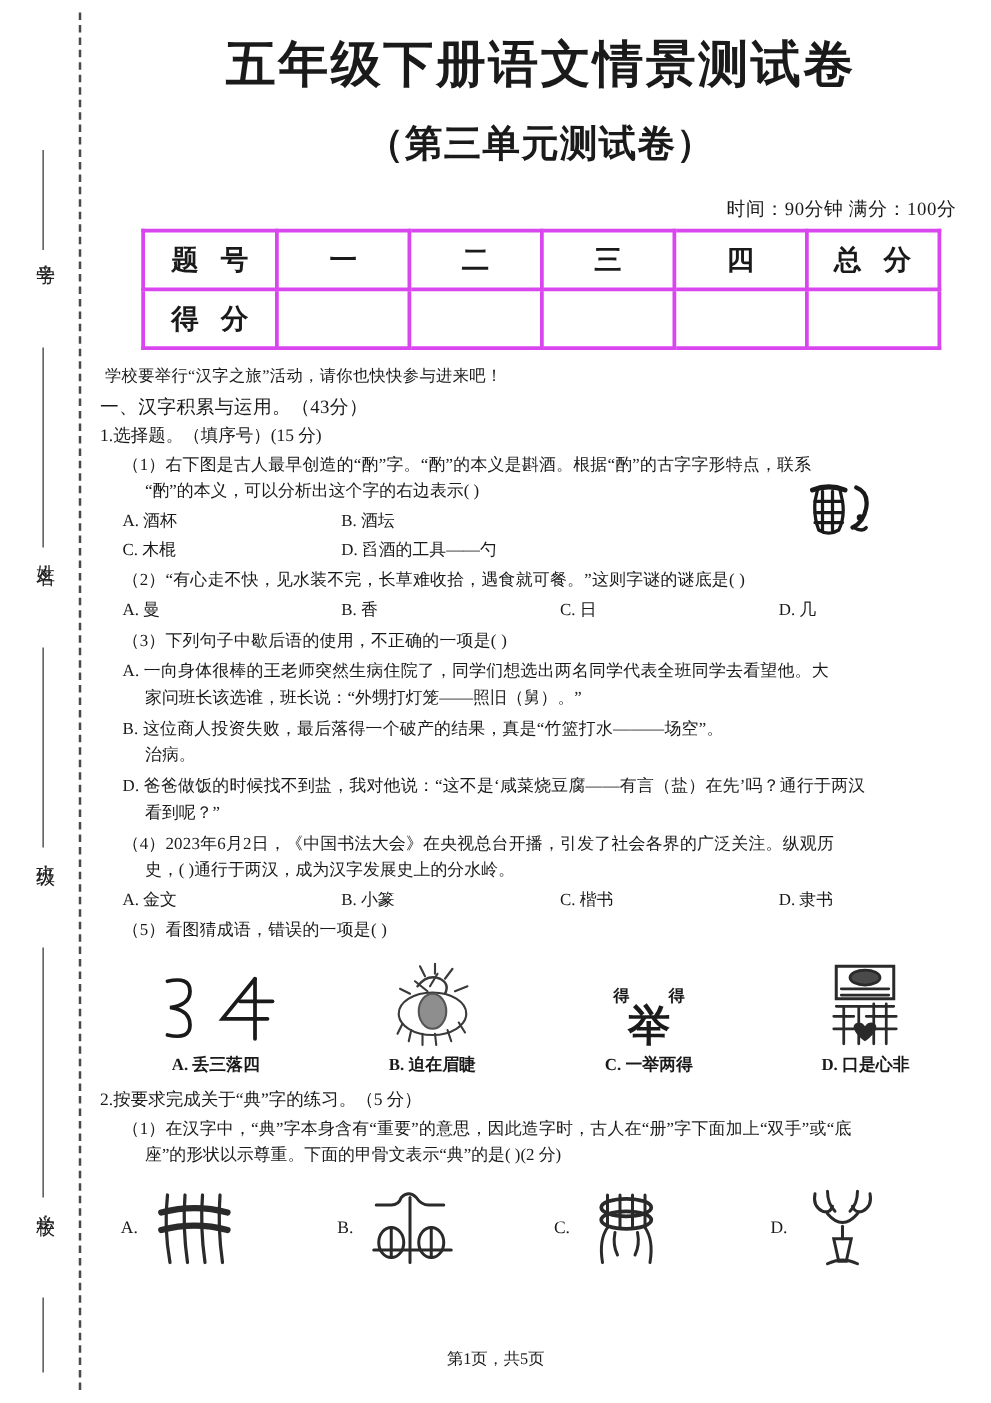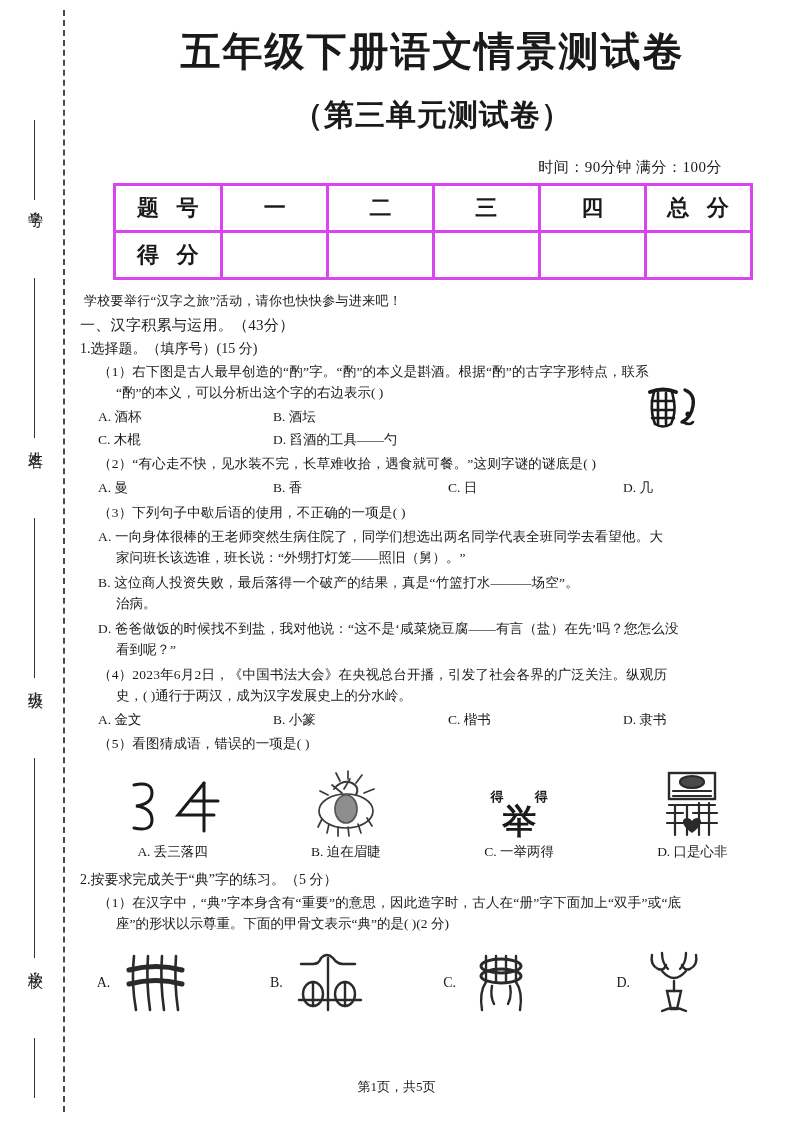--- a/index.html
+++ b/index.html
@@ -70,21 +70,21 @@
     font-size: 30px;
     font-weight: 700;
     letter-spacing: 1px;
     margin-top: 16px;
   }
 
   .meta-line {
     text-align: right;
     font-size: 15px;
     margin-top: 22px;
-    padding-right: 71px;
+    padding-right: 28px;
     letter-spacing: 0.5px;
   }
 
   
   table.score-table {
     border-collapse: collapse;
     margin: 6px auto 0 auto;
     width: 640px;
   }
   table.score-table td {
@@ -156,20 +156,21 @@
   }
   .pic-label-row {
     display: flex;
     justify-content: space-around;
     margin: 4px 14px 0 14px;
   }
   .pic-label {
     width: 150px;
     text-align: center;
     font-size: 13.5px;
+    font-weight: bold;
   }
 
   
   .bone-row {
     display: flex;
     justify-content: space-around;
     align-items: center;
     margin: 10px 14px 0 14px;
     height: 76px;
   }
@@ -289,21 +290,21 @@
     <span class="opt opt-w2">B. 香</span>
     <span class="opt opt-w3">C. 日</span>
     <span class="opt">D. 几</span>
   </div>
 
   <div class="q-body">（3）下列句子中歇后语的使用，不正确的一项是(        )</div>
   <div class="q-body">A. 一向身体很棒的王老师突然生病住院了，同学们想选出两名同学代表全班同学去看望他。大</div>
   <div class="cont-line">家问班长该选谁，班长说：“外甥打灯笼——照旧（舅）。”</div>
   <div class="q-body">B. 这位商人投资失败，最后落得一个破产的结果，真是“竹篮打水———场空”。</div>
   <div class="cont-line">治病。</div>
-  <div class="q-body">D. 爸爸做饭的时候找不到盐，我对他说：“这不是‘咸菜烧豆腐——有言（盐）在先’吗？您怎么没</div>
+  <div class="q-body">D. 爸爸做饭的时候找不到盐，我对他说：“这不是‘咸菜烧豆腐——有言（盐）在先’吗？通行于两汉</div>
   <div class="cont-line">看到呢？”</div>
 
   <div class="q-body">（4）2023年6月2日，《中国书法大会》在央视总台开播，引发了社会各界的广泛关注。纵观历</div>
   <div class="cont-line">史，(        )通行于两汉，成为汉字发展史上的分水岭。</div>
   <div class="opt-row">
     <span class="opt opt-w1">A. 金文</span>
     <span class="opt opt-w2">B. 小篆</span>
     <span class="opt opt-w3">C. 楷书</span>
     <span class="opt">D. 隶书</span>
   </div>

